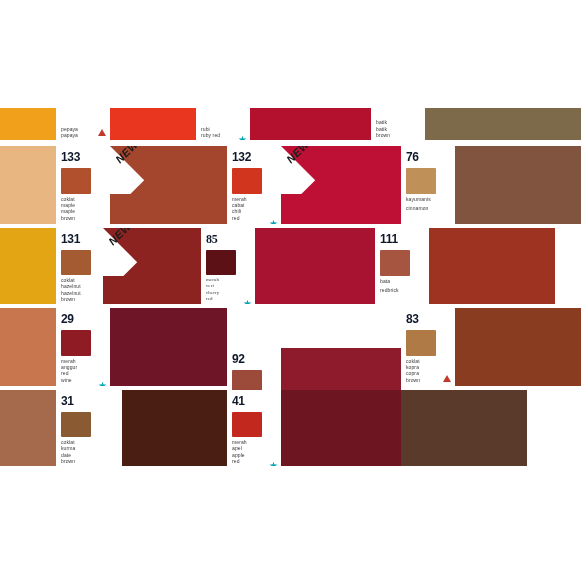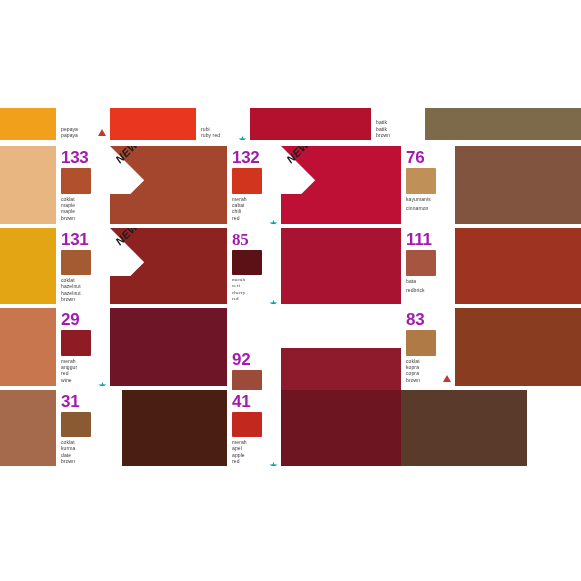--- a/index.html
+++ b/index.html
@@ -55,23 +55,23 @@
     height: 100%;
     background: #ffffff;
     box-sizing: border-box;
     padding: 3px 3px 2px 5px;
     display: flex;
     flex-direction: column;
     overflow: hidden;
   }
 
   .code {
-    font-size: 17px;
+    font-size: 12px;
     font-weight: bold;
-    color: #a21caf;
+    color: #0f172a;
     line-height: 17px;
     letter-spacing: -0.3px;
     margin-bottom: 1px;
   }
 
   .thumb {
     width: 30px;
     height: 26px;
     margin: 1px 0 2px 0;
     background: #b7603c;
@@ -273,21 +273,21 @@
             <span style="margin-top:3px;">cinnamon</span>
           </div>
         </div>
         <div class="swatch" style="width: 126px; background: rgb(129, 84, 63);"></div>
       </div>
     </div>
 
     <div class="row" style="top:120px;height:76px;">
       <div class="bleed" style="background: rgb(227, 165, 19);"></div>
 
-      <div class="cell" style="margin-left:56px;width:171px;">
+      <div class="cell" style="margin-left:56px;width:145px;">
         <div class="info">
           <div class="code">131</div>
           <div class="thumb" style="background: rgb(165, 91, 49);"></div>
           <div class="names">
             <span>coklat</span>
             <span>hazelnut</span>
             <span>hazelnut</span>
             <span>brown</span>
           </div>
         </div>

